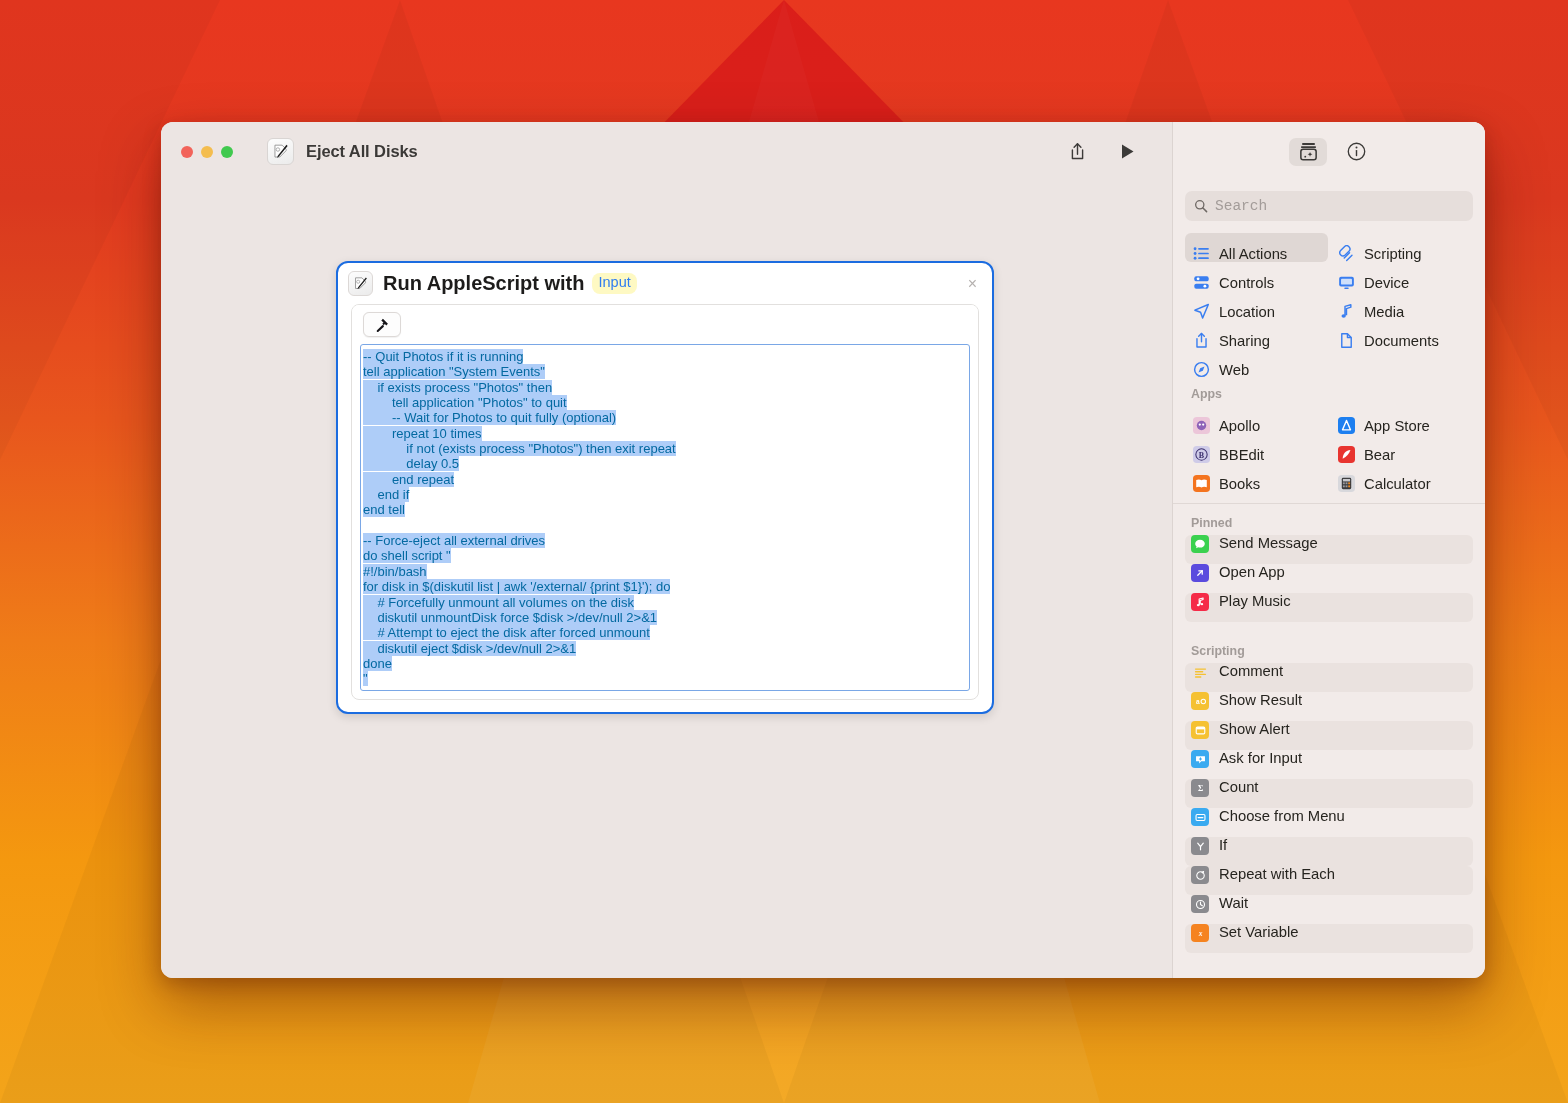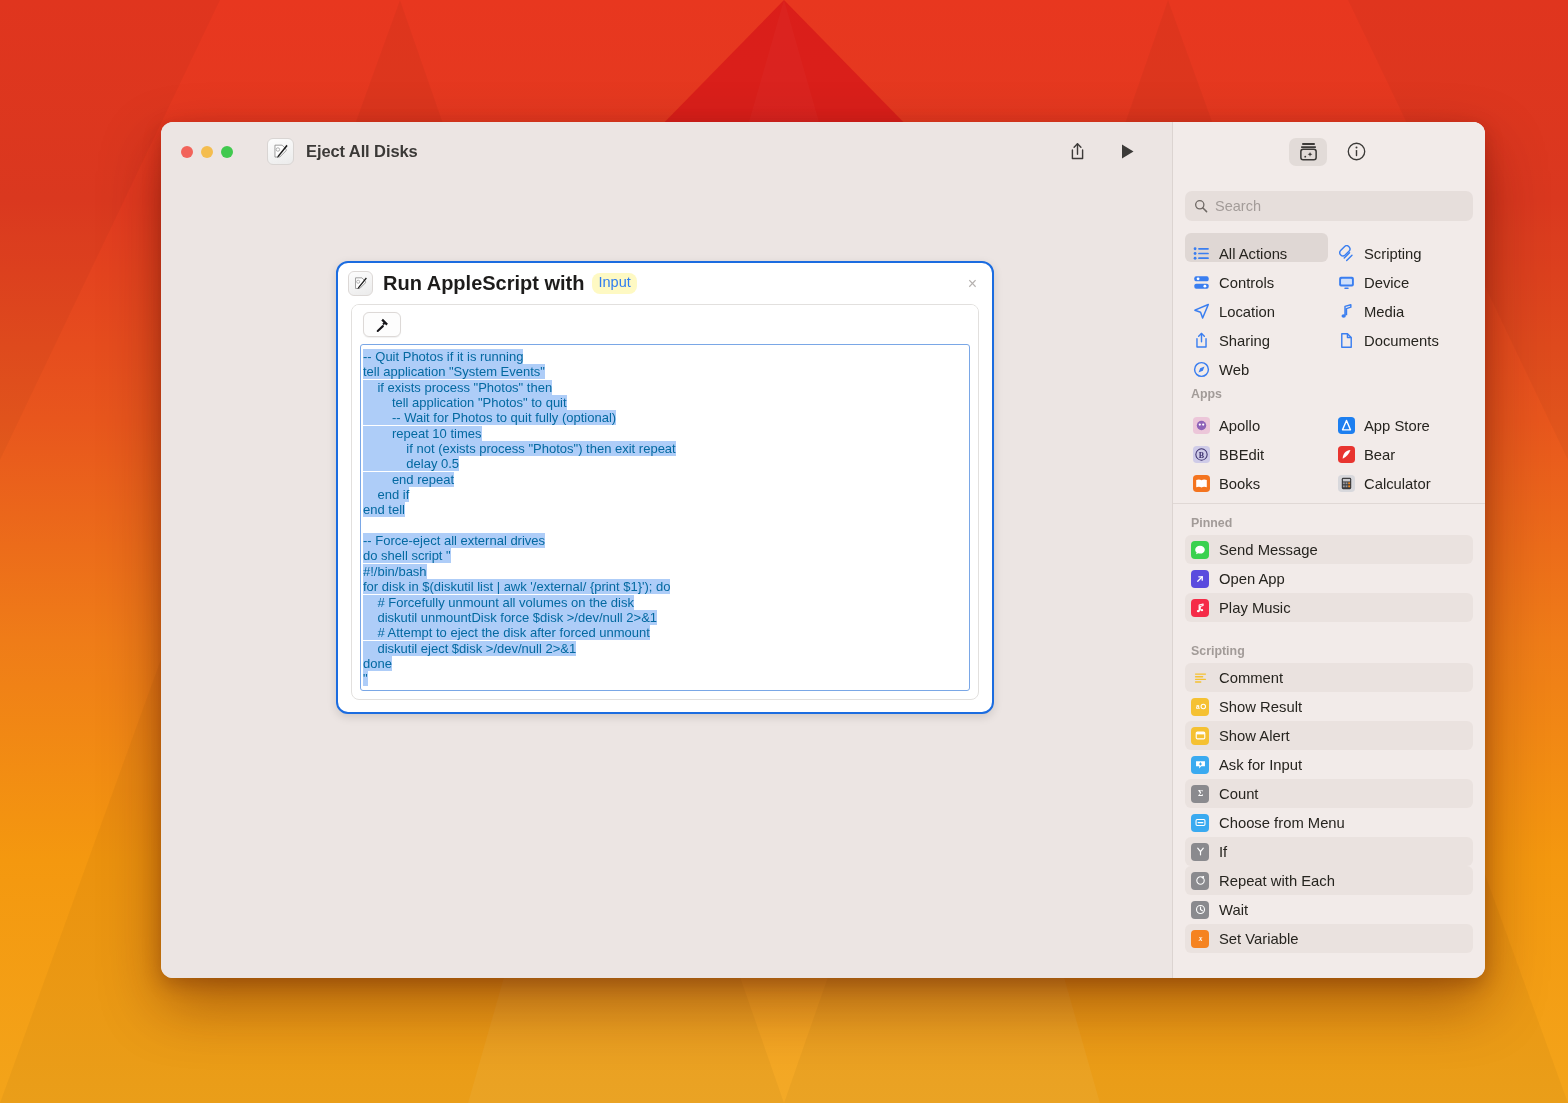--- a/index.html
+++ b/index.html
@@ -218,21 +218,21 @@
     height: 30px;
     background: #e6dedb;
     border-radius: 7px;
     display: flex;
     align-items: center;
     padding: 0 9px;
     flex: 0 0 30px;
   }
   #search-input {
     border: none; outline: none; background: transparent;
-    font-family: Liberation Sans, sans-serif;
+    font-family: Liberation Mono, monospace;
     font-size: 14.5px;
     color: #3a3836;
     margin-left: 7px;
     width: 100%;
   }
   #search-input::placeholder { color: #a39c99; }
 
   #categories {
     margin-top: 12px;
     display: grid;
@@ -276,21 +276,21 @@
     min-height: 0;
   }
   .list-head {
     font-size: 12.4px;
     color: #a29b98;
     font-weight: bold;
     padding: 4px 6px 5px;
   }
   .list-head.spaced { padding-top: 22px; }
   .row {
-    display: flex; align-items: center;
+    display: flex; align-items: flex-start;
     height: 29px;
     border-radius: 6px;
     padding: 0 6px;
     font-size: 14.8px;
     color: #26241f;
     white-space: nowrap;
   }
   .row.alt { background: #eae2df; }
   .row .ri {
     width: 18px; height: 18px; flex: 0 0 18px;

